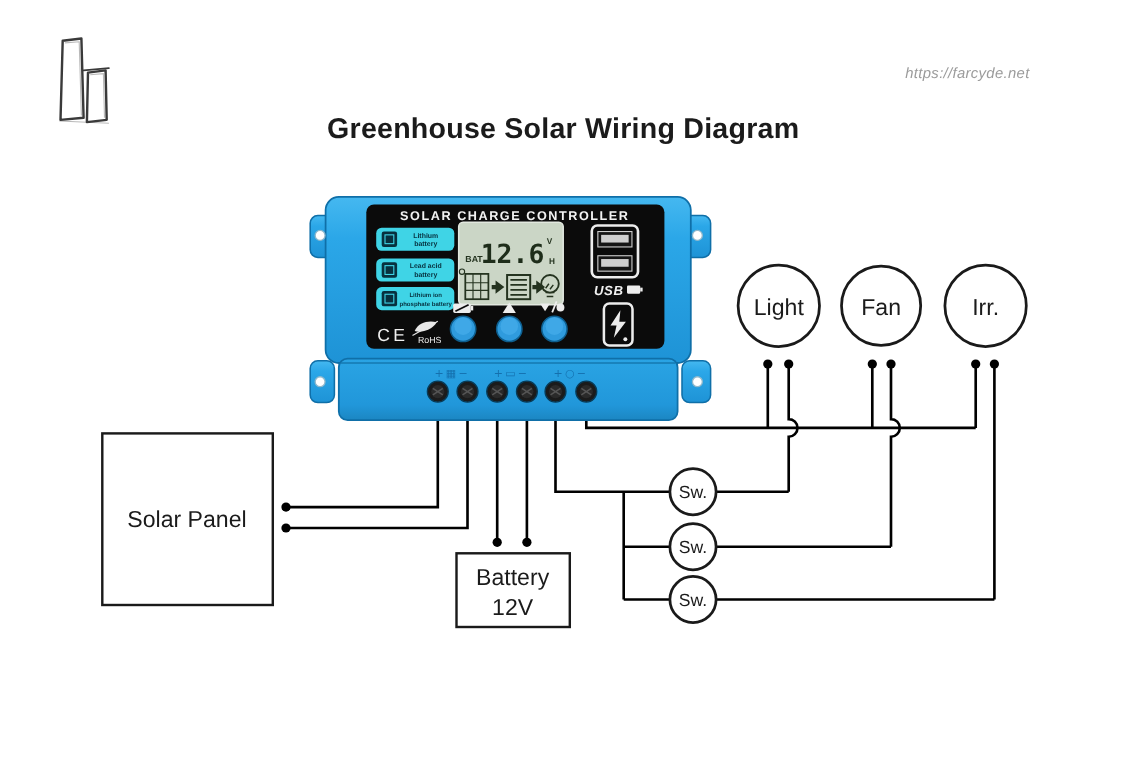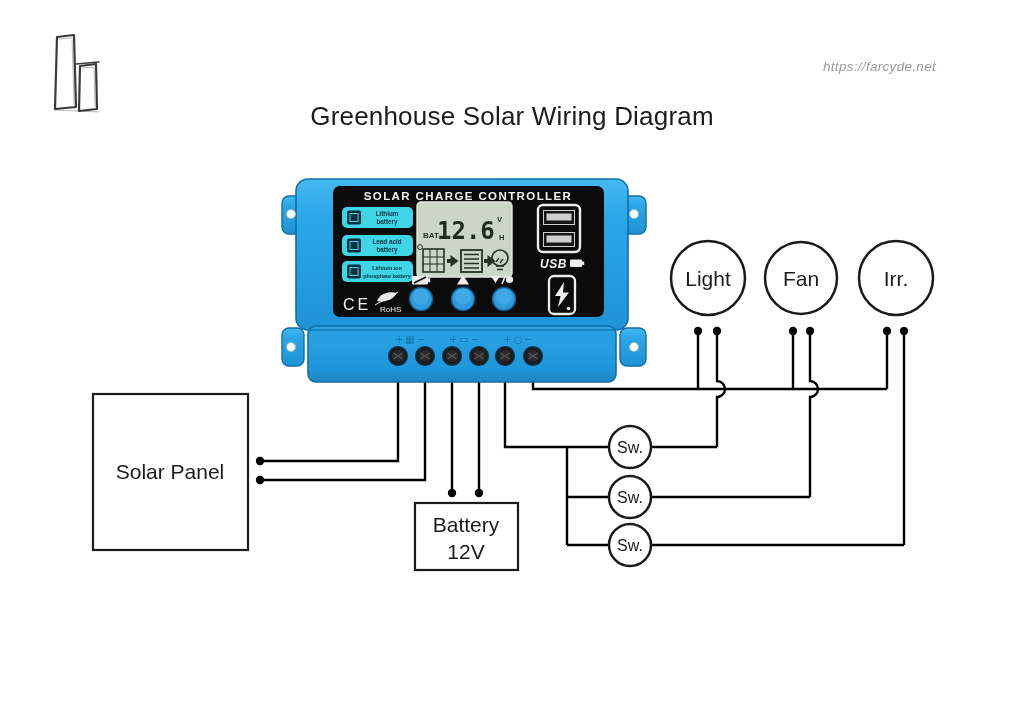--- a/index.html
+++ b/index.html
@@ -1,21 +1,21 @@
 <!DOCTYPE html>
 <html><head>
 <meta charset="utf-8">
 <style>
   html,body{margin:0;padding:0;background:#ffffff;}
   .canvas{position:relative;width:1024px;height:674px;background:#ffffff;overflow:hidden;
           font-family:"Liberation Sans",sans-serif;}
   .site-url{position:absolute;top:59px;right:88px;font-size:13.5px;font-style:italic;
             color:#9b9b9b;letter-spacing:.3px;}
   .title{position:absolute;top:101px;left:0;width:1024px;margin:0;text-align:center;
-         font-size:26px;font-weight:normal;color:#1b1b1b;letter-spacing:.2px;}
+         font-size:26px;font-weight:bold;color:#1b1b1b;letter-spacing:.2px;}
   .logo{position:absolute;top:20px;left:38px;}
   .diagram{position:absolute;top:0;left:0;}
   
   text{font-family:"Liberation Sans",sans-serif;fill:#1b1b1b;}
   .lbl-box{font-size:21px;}
   .lbl-sw{font-size:16px;}
   .ctl-title{font-size:11.5px;font-weight:bold;fill:#f2f2f2;letter-spacing:1.4px;}
   .pill-txt{font-size:6.3px;font-weight:bold;fill:#07313f;}
   .pill-txt-sm{font-size:5.5px;font-weight:bold;fill:#07313f;}
   .lcd-big{font-family:"DejaVu Sans Mono",monospace;font-size:24px;font-weight:bold;fill:#1e2d1a;}

